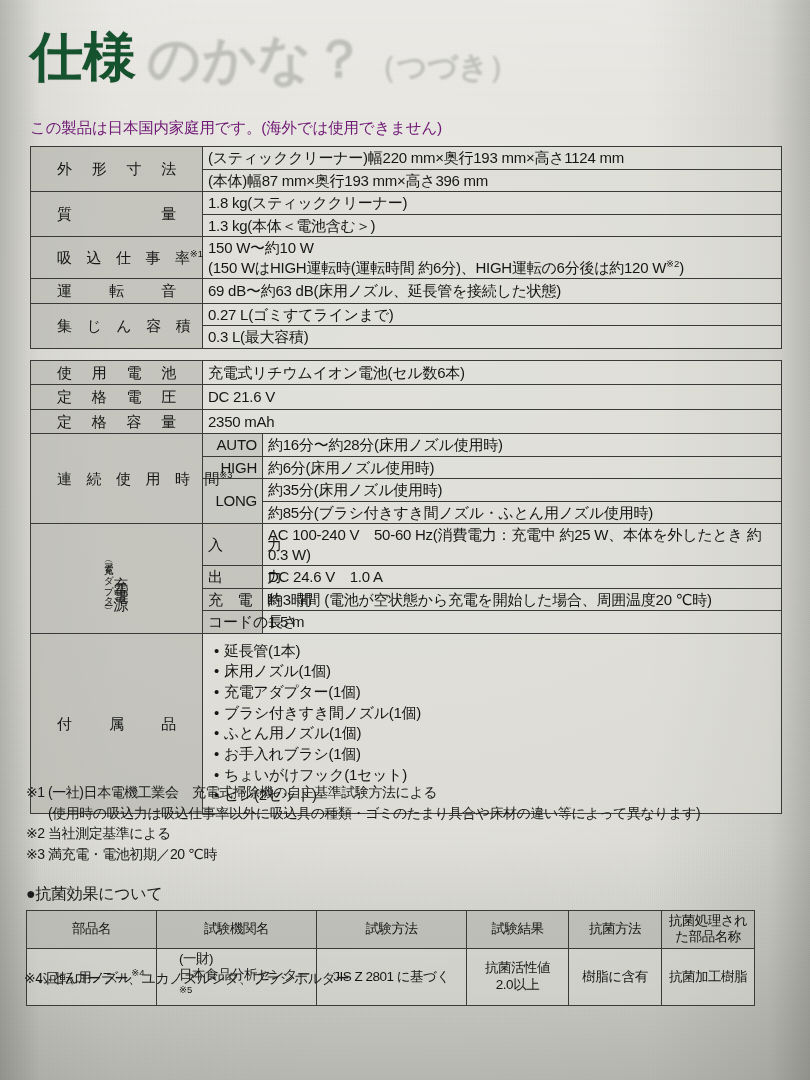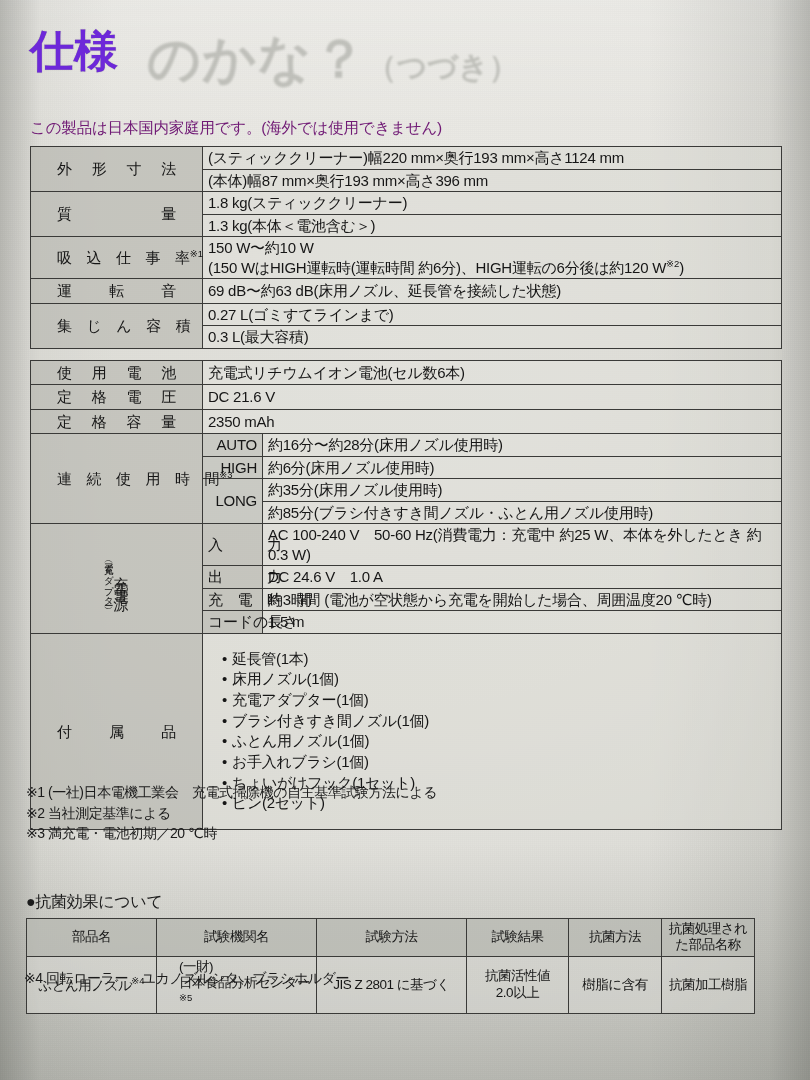--- a/index.html
+++ b/index.html
@@ -38,22 +38,22 @@
   
   .hdr{position:absolute;left:30px;top:22px;width:760px;height:82px;}
   .bleed{
     position:absolute;left:117px;top:2px;
     font-size:53px;font-weight:700;color:#8e9089;opacity:.45;
     letter-spacing:1px;filter:blur(1.15px);white-space:nowrap;
   }
   .bleed .sm{font-size:30px;letter-spacing:0;}
   .title{
     position:absolute;left:0;top:0;
-    font-size:44px;font-weight:700;letter-spacing:0px;
-    color:#6d28d9;white-space:nowrap;
+    font-size:53px;font-weight:700;letter-spacing:0px;
+    color:#14532d;white-space:nowrap;
     text-shadow:0 0 1px rgba(0,0,0,.35);
   }
   .intro{
     position:absolute;left:30px;top:118px;
     font-size:15.5px;letter-spacing:-.2px;white-space:nowrap;color:#701a75;
   }
 
   
   table{border-collapse:collapse;}
   #spec{
@@ -103,32 +103,32 @@
     font-size:9.5px;letter-spacing:0px;line-height:1;
   }
   td.ilbl{
     background:rgba(176,177,170,.55);
     text-align:justify;text-align-last:justify;white-space:nowrap;
     padding:2px 8px;font-size:15px;
   }
   td.ilbl.nojust{text-align-last:left;}
 
   
-  ul.acc{margin:12px;padding:2px 0 2px 2px;list-style:none;}
+  ul.acc{margin:4px;padding:2px 0 2px 2px;list-style:none;}
   ul.acc li{font-size:15px;line-height:1.38;letter-spacing:-.3px;}
   ul.acc li:before{content:"\2022";margin-right:5px;}
 
   
   .notes{position:absolute;left:26px;top:782px;width:760px;}
   .notes div{font-size:14px;line-height:1.47;letter-spacing:-.45px;color:#1b1b1b;white-space:nowrap;}
   .notes div.ind{padding-left:22px;}
 
   
   .sect2{position:absolute;left:26px;top:884px;}
-  .sect2 h2{margin:8px 0 5px 0;font-size:16px;font-weight:400;letter-spacing:-.3px;white-space:nowrap;}
+  .sect2 h2{margin:0 0 5px 0;font-size:16px;font-weight:400;letter-spacing:-.3px;white-space:nowrap;}
   #anti{width:729px;table-layout:fixed;background:rgba(207,207,201,.42);}
   #anti td,#anti th{
     border:1px solid #3a3a38;
     font-size:13.5px;font-weight:400;line-height:1.22;
     text-align:center;vertical-align:middle;
     padding:2px 2px;letter-spacing:-.5px;color:#161616;
   }
   #anti th{background:rgba(176,177,170,.58);}
   #anti td{background:rgba(228,228,223,.28);}
   #anti td.lft{text-align:left;padding-left:22px;}
@@ -264,20 +264,21 @@
               <li>ちょいがけフック(1セット)</li>
               <li>ピン(2セット)</li>
             </ul>
         </td>
       </tr>
     </tbody>
   </table>
 
   <div class="notes">
     <div>※1 (一社)日本電機工業会　充電式掃除機の自主基準試験方法による</div>
+    <div class="ind">(使用時の吸込力は吸込仕事率以外に吸込具の種類・ゴミのたまり具合や床材の違い等によって異なります)</div>
     <div>※2 当社測定基準による</div>
     <div>※3 満充電・電池初期／20 ℃時</div>
   </div>
 
   <div class="sect2">
     <h2>●抗菌効果について</h2>
     <table id="anti">
       <colgroup>
         <col style="width:130px">
           <col style="width:160px">

